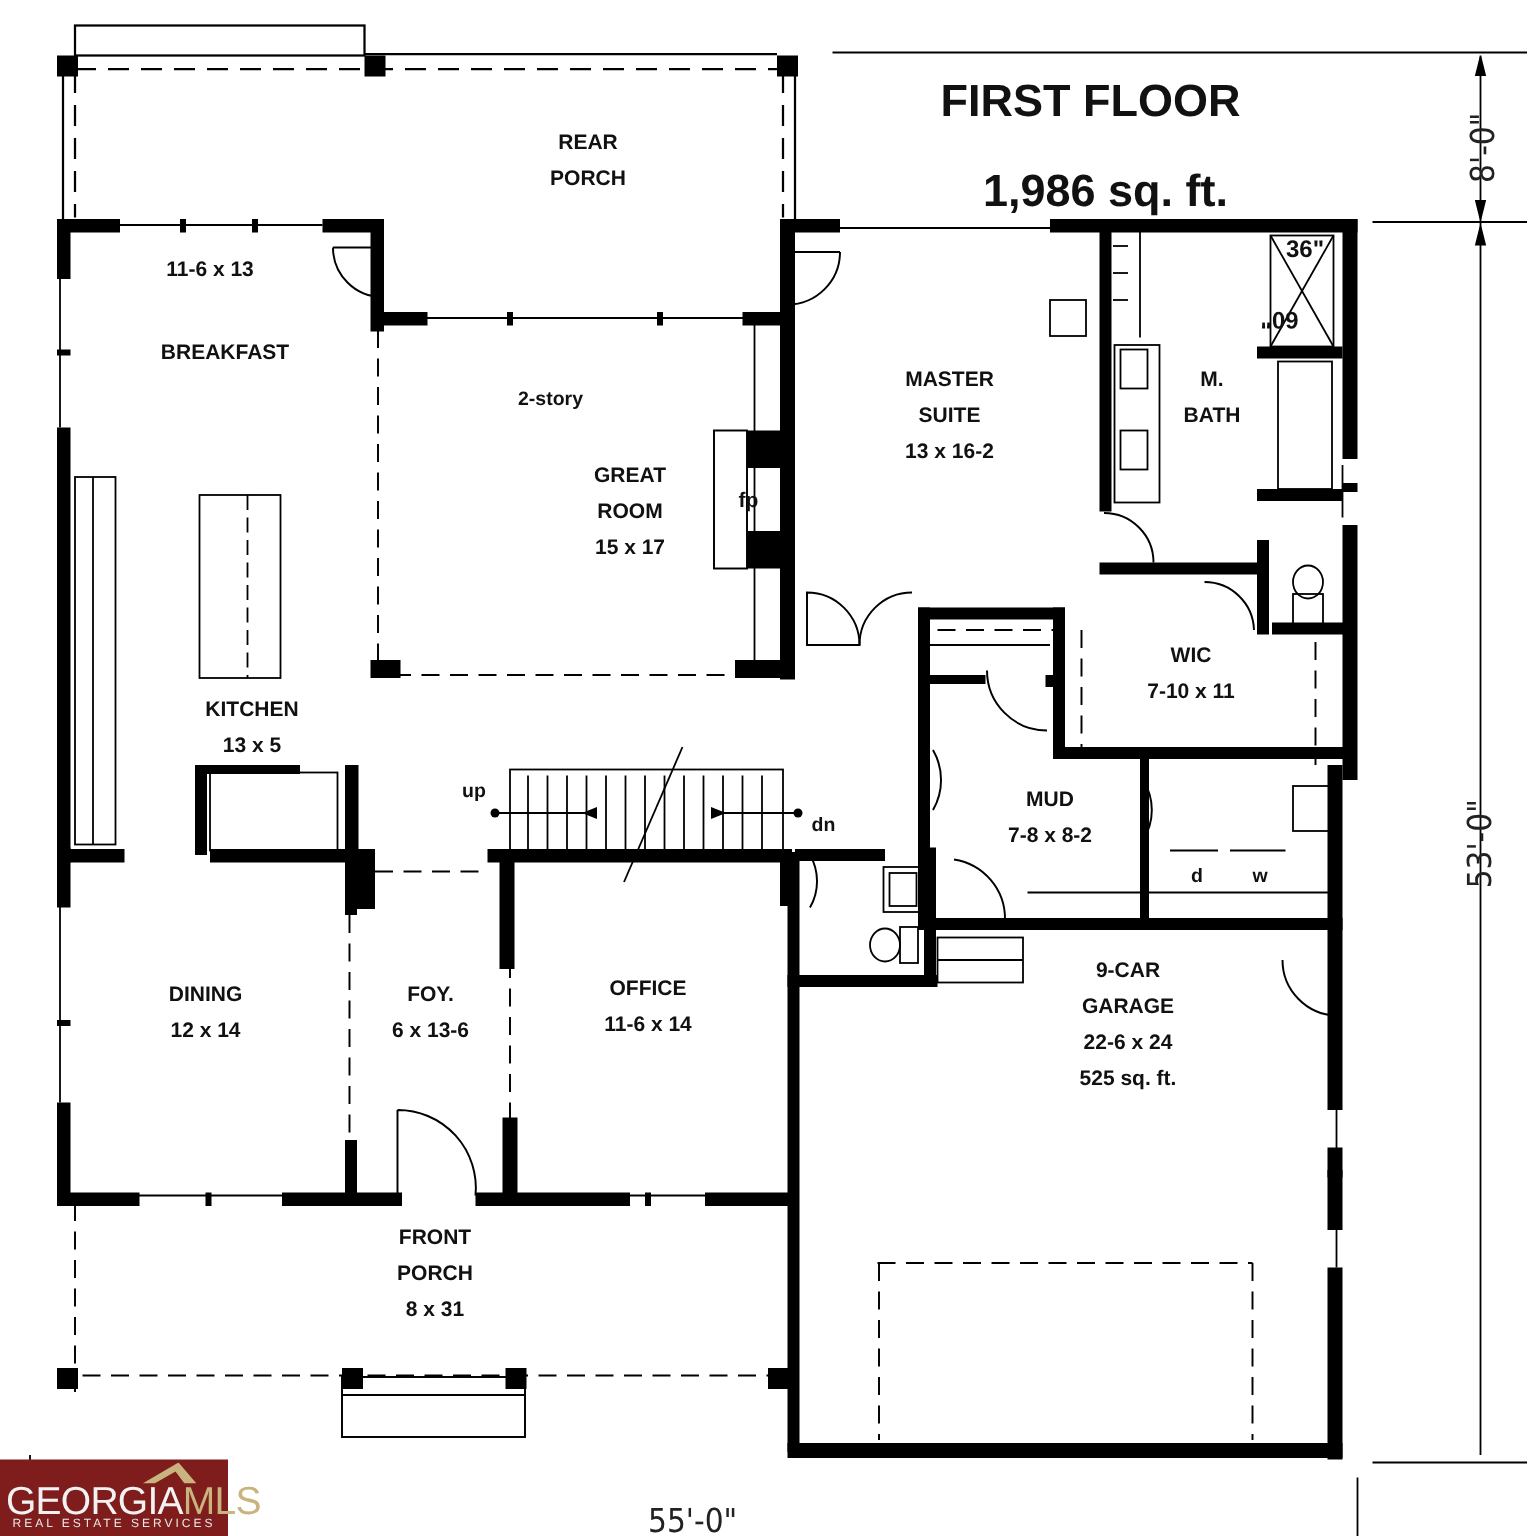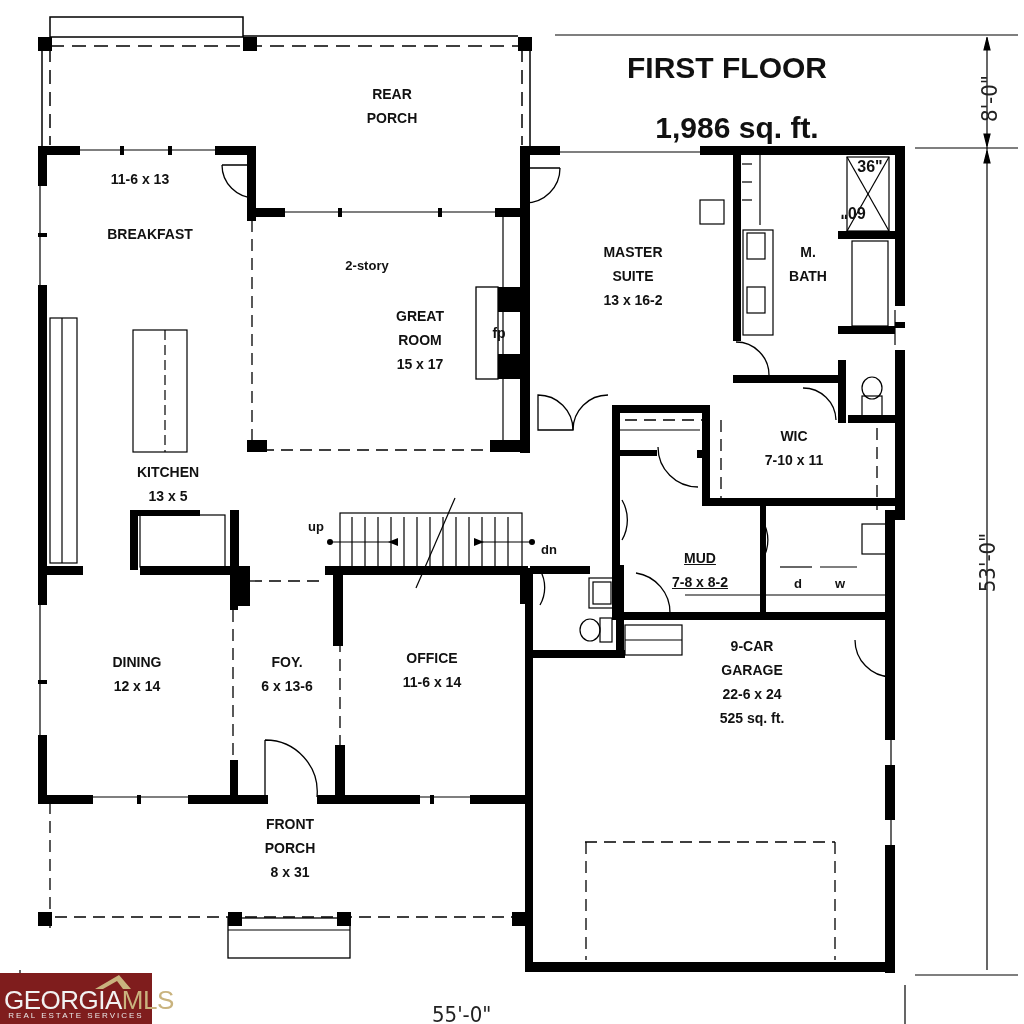--- a/index.html
+++ b/index.html
@@ -294,21 +294,21 @@
 </div>
 
 <div class="lbl" style="left:168px; top:460px;">
   <span>KITCHEN</span>
   <span>13 x 5</span>
 </div>
 
 <div class="lbl small" style="left:316px; top:515px;">up</div>
 <div class="lbl small" style="left:549px; top:538px;">dn</div>
 
-<div class="lbl" style="left:700px; top:546px;text-decoration:underline;">
+<div class="lbl" style="left:700px; top:520px;">
   <span>MUD</span>
   <span>7-8 x 8-2</span>
 </div>
 <div class="lbl small" style="left:798px; top:572px;">d</div>
 <div class="lbl small" style="left:840px; top:572px;">w</div>
 
 <div class="lbl" style="left:137px; top:650px;">
   <span>DINING</span>
   <span>12 x 14</span>
 </div>

